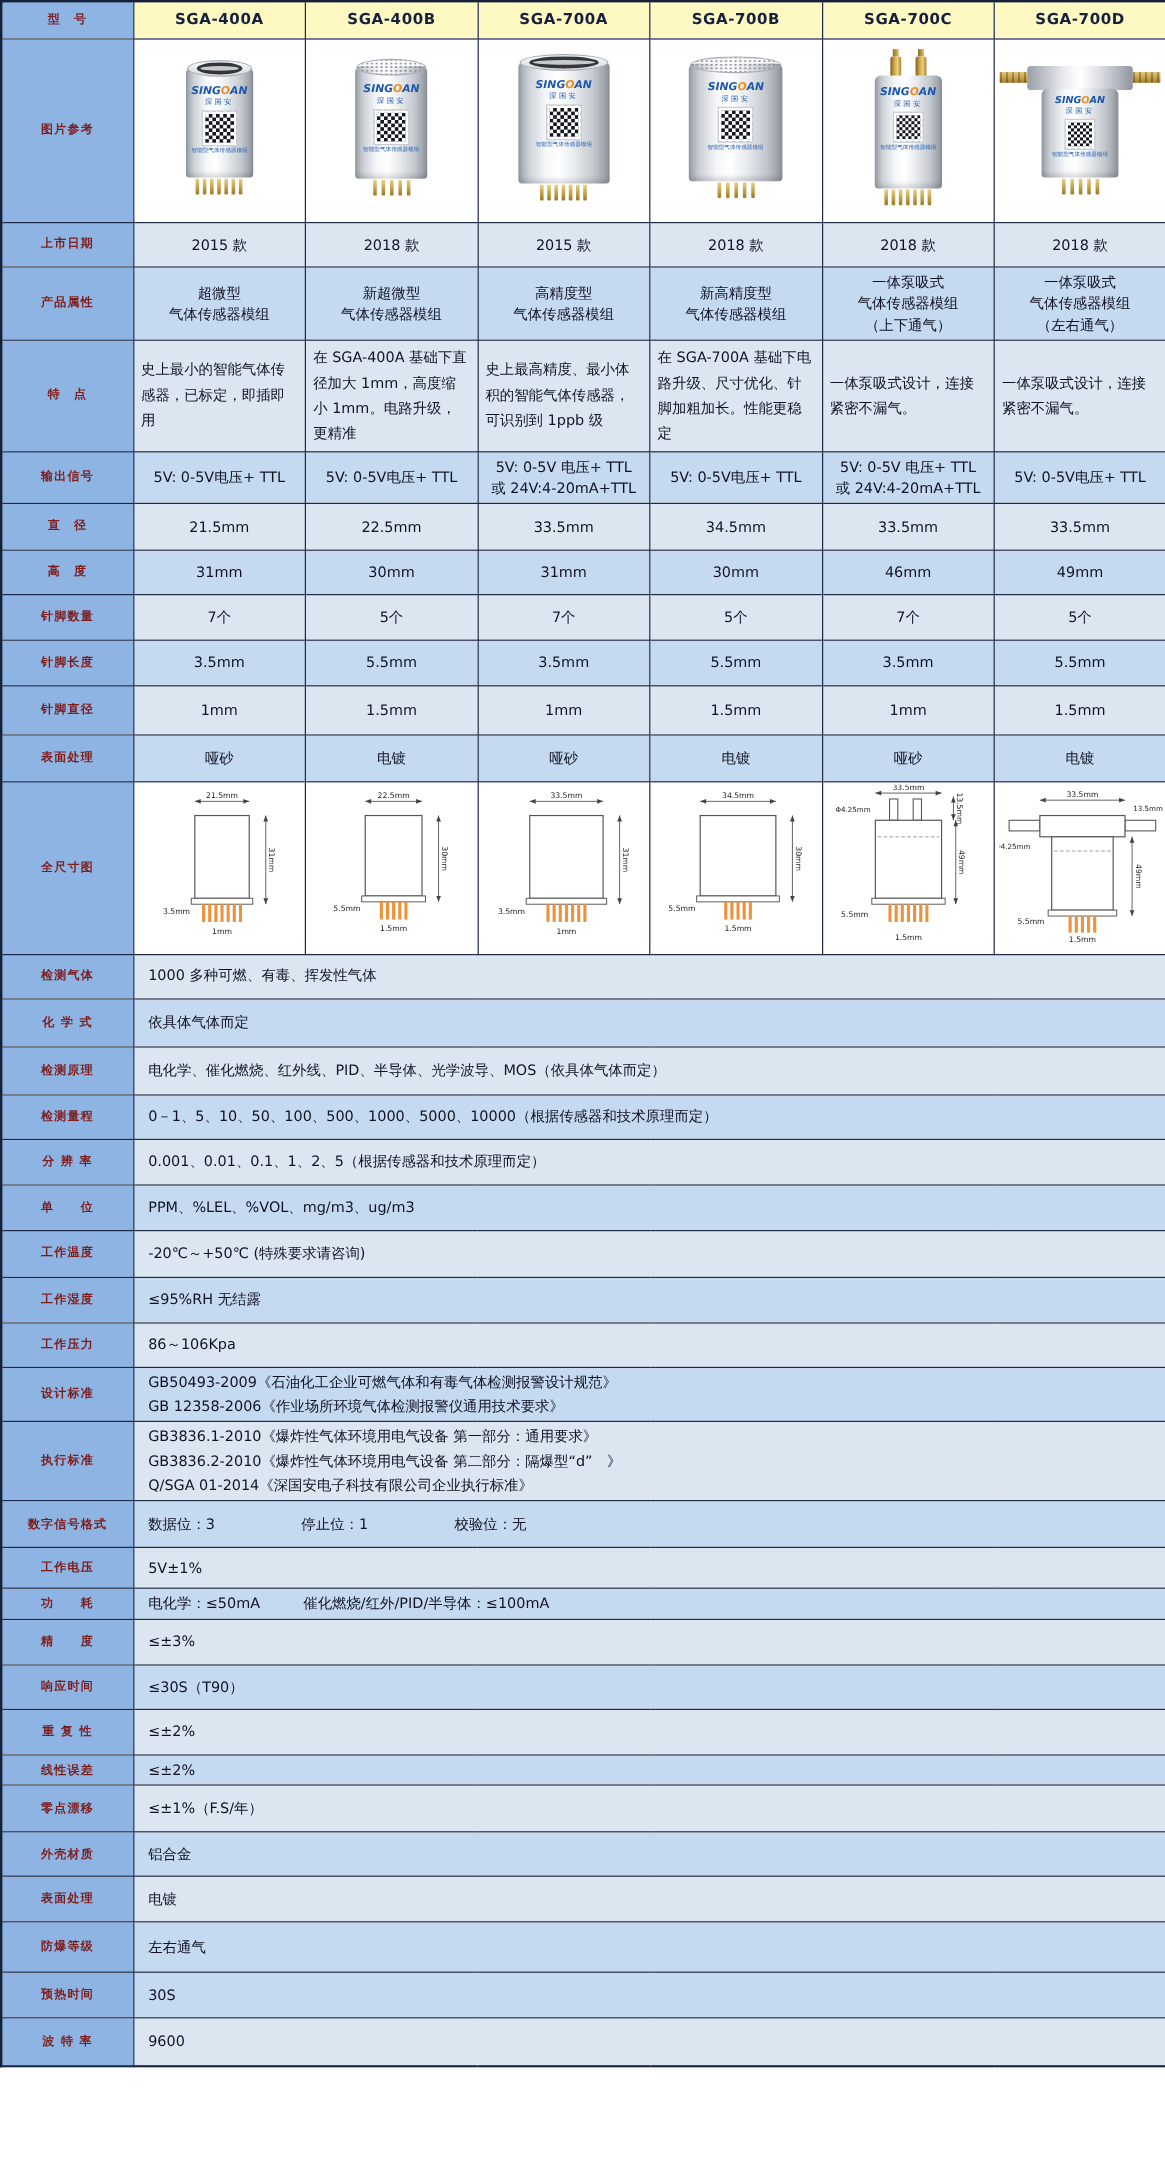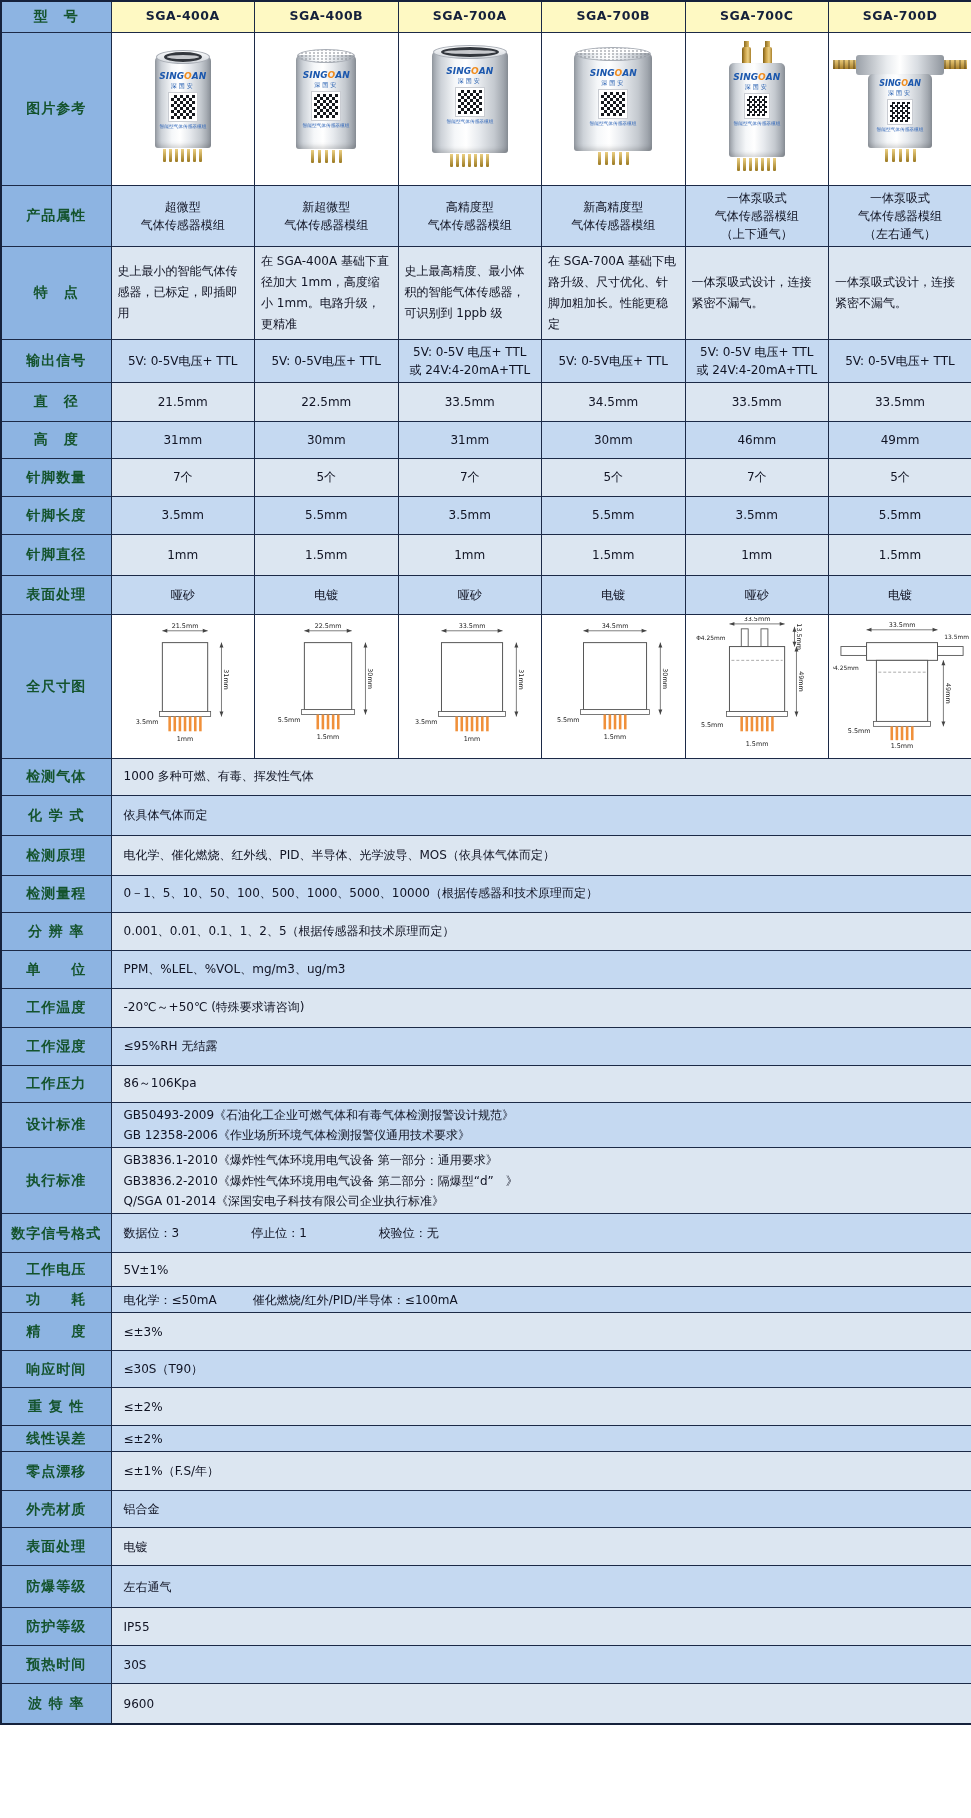--- a/index.html
+++ b/index.html
@@ -1,20 +1,20 @@
 <!DOCTYPE html>
 <html><head>
 <meta charset="utf-8">
 <style>
   html,body{margin:0;padding:0;background:#fff;}
   body{width:971px;font-family:"DejaVu Sans","Liberation Sans",sans-serif;color:#101323;}
   table{border-collapse:collapse;table-layout:fixed;width:971px;border:2px solid #15213b;}
   td,th{border:1px solid #1c2a47;vertical-align:middle;text-align:center;padding:2px 4px;
         overflow:hidden;font-size:12px;line-height:1.5;}
-  .lbl{background:#8DB4E2;font-weight:bold;font-size:14px;letter-spacing:1px;color:#14532d;}
+  .lbl{background:#8DB4E2;font-weight:bold;font-size:10px;letter-spacing:1px;color:#7f1d1d;}
   th.model{background:#fef9c3;font-weight:bold;font-size:12.5px;letter-spacing:.5px;color:#15213b;}
   .rowL{background:#DCE6F1;}
   .rowM{background:#C5D9F1;}
   .white{background:#fff;}
   .pre{white-space:pre-line;}
   .feat{text-align:left;padding:4px 6px;line-height:1.75;}
   .specv{text-align:left;padding-left:12px;white-space:pre-line;line-height:1.7;}
   
   .photo-inner{height:148px;display:flex;flex-direction:column;align-items:center;justify-content:center;}
   .device{display:flex;flex-direction:column;align-items:center;}
@@ -211,20 +211,29 @@
               <div class="pin-row">
                 <span class="pin"></span>
                 <span class="pin"></span>
                 <span class="pin"></span>
                 <span class="pin"></span>
                 <span class="pin"></span>
               </div>
             </div>
           </div>
         </td>
+      </tr>
+      <tr style="height: 37px;">
+        <td class="lbl">上市日期</td>
+        <td class="rowL pre">2015 款</td>
+        <td class="rowL pre">2018 款</td>
+        <td class="rowL pre">2015 款</td>
+        <td class="rowL pre">2018 款</td>
+        <td class="rowL pre">2018 款</td>
+        <td class="rowL pre">2018 款</td>
       </tr>
       <tr style="height: 61px;">
         <td class="lbl">产品属性</td>
         <td class="rowM pre">超微型
 气体传感器模组</td>
         <td class="rowM pre">新超微型
 气体传感器模组</td>
         <td class="rowM pre">高精度型
 气体传感器模组</td>
         <td class="rowM pre">新高精度型
@@ -519,24 +528,20 @@
       </tr>
       <tr style="height: 38px;">
         <td class="lbl">表面处理</td>
         <td class="rowL specv" colspan="6">电镀</td>
       </tr>
       <tr style="height: 42px;">
         <td class="lbl">防爆等级</td>
         <td class="rowM specv" colspan="6">左右通气</td>
       </tr>
       <tr style="height: 38px;">
-        <td class="lbl">防护等级</td>
-        <td class="rowL specv" colspan="6">IP55</td>
-      </tr>
-      <tr style="height: 38px;">
         <td class="lbl">预热时间</td>
         <td class="rowM specv" colspan="6">30S</td>
       </tr>
       <tr style="height: 40px;">
         <td class="lbl">波 特 率</td>
         <td class="rowL specv" colspan="6">9600</td>
       </tr>
     </tbody>
 </table>
 

